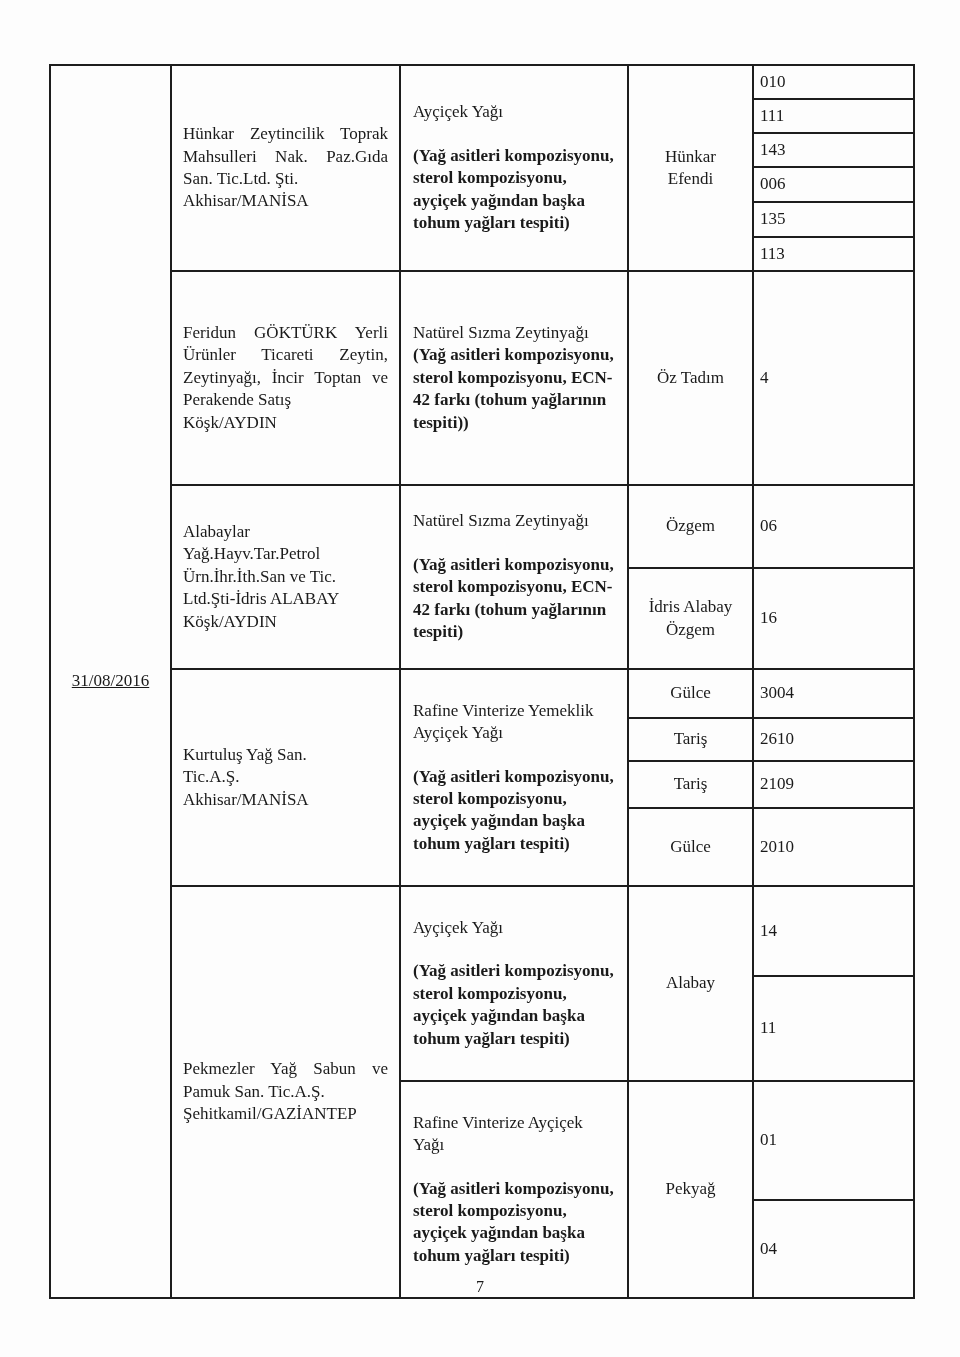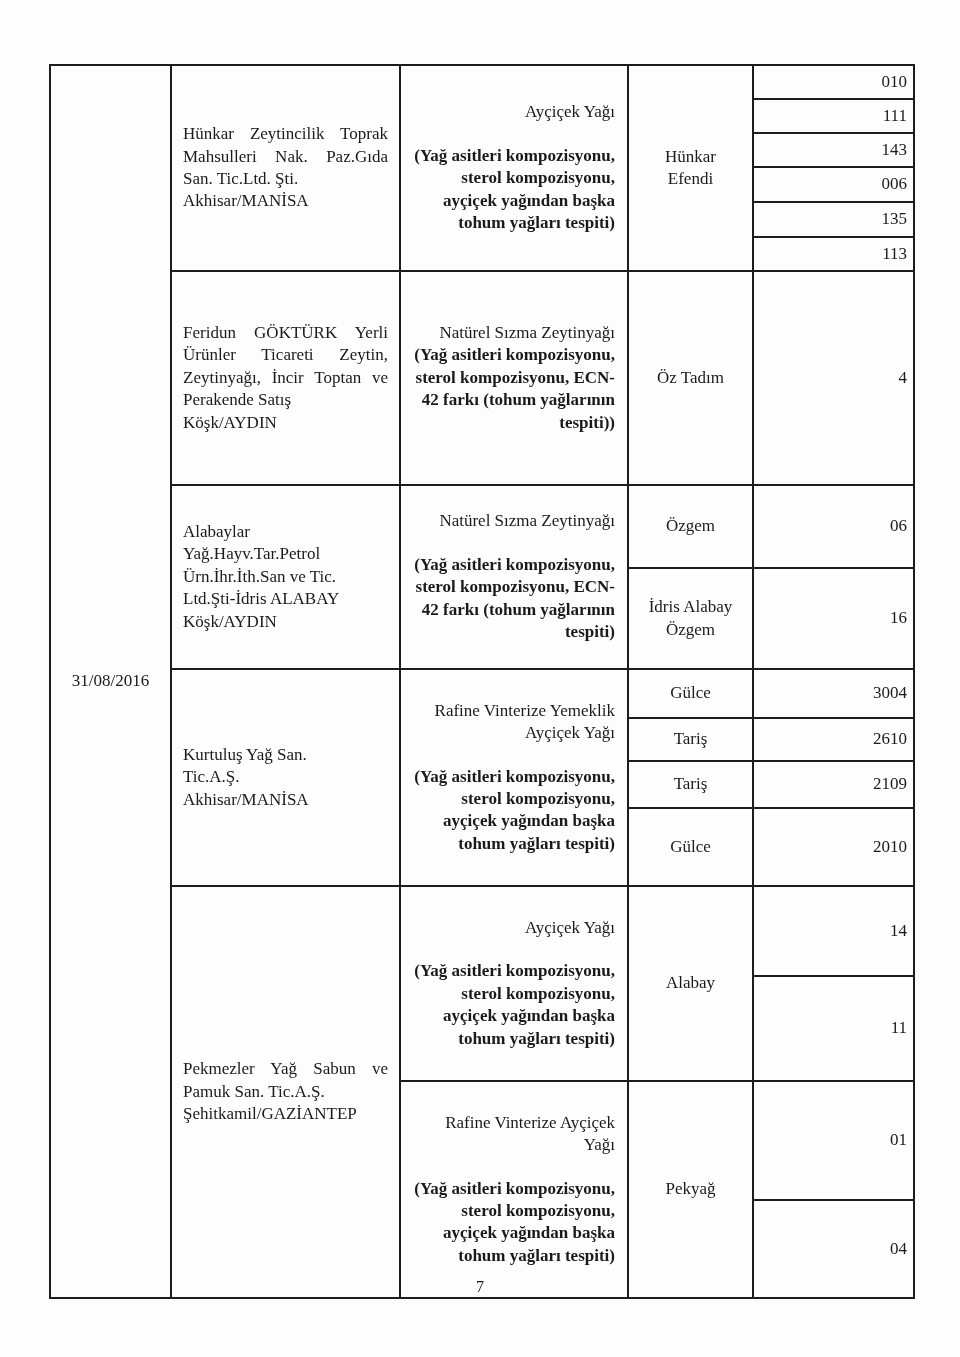--- a/index.html
+++ b/index.html
@@ -27,42 +27,43 @@
   .doc-table td {
     border: 2px solid #1d1d1d;
     font-size: 17px;
     line-height: 1.32;
     vertical-align: middle;
     padding: 3px 8px;
     overflow: hidden;
   }
   td.c-date {
     text-align: center;
+    text-decoration: underline;
   }
   td.c-company {
     text-align: justify;
     padding: 4px 11px;
   }
   td.c-product {
-    text-align: right;
+    text-align: left;
     padding: 12px 12px;
   }
   .p-tests {
     font-weight: bold;
     margin-top: 21px;
   }
   .p-tests.tight {
     margin-top: 0;
   }
   td.c-brand {
     text-align: center;
     padding: 1px 12px;
   }
   td.c-num {
-    text-align: right;
+    text-align: left;
     padding: 2px 6px;
   }
   .page-number {
     position: absolute;
     left: 0;
     top: 1278px;
     width: 960px;
     text-align: center;
     font-size: 16px;
   }

